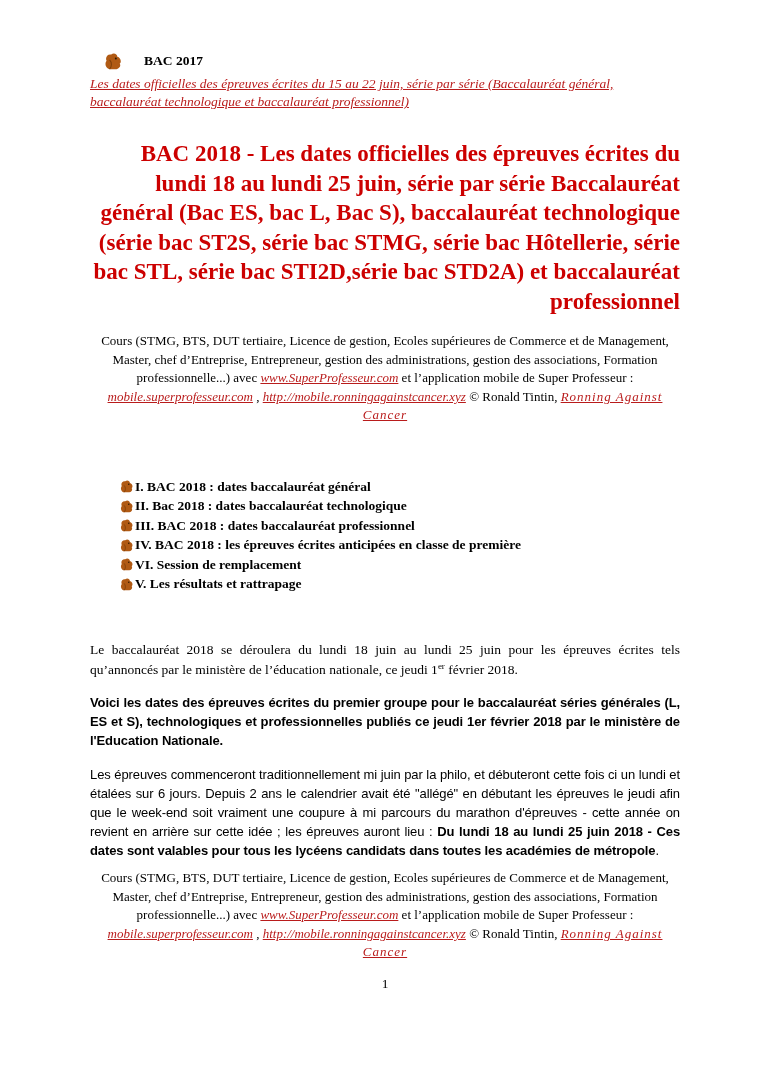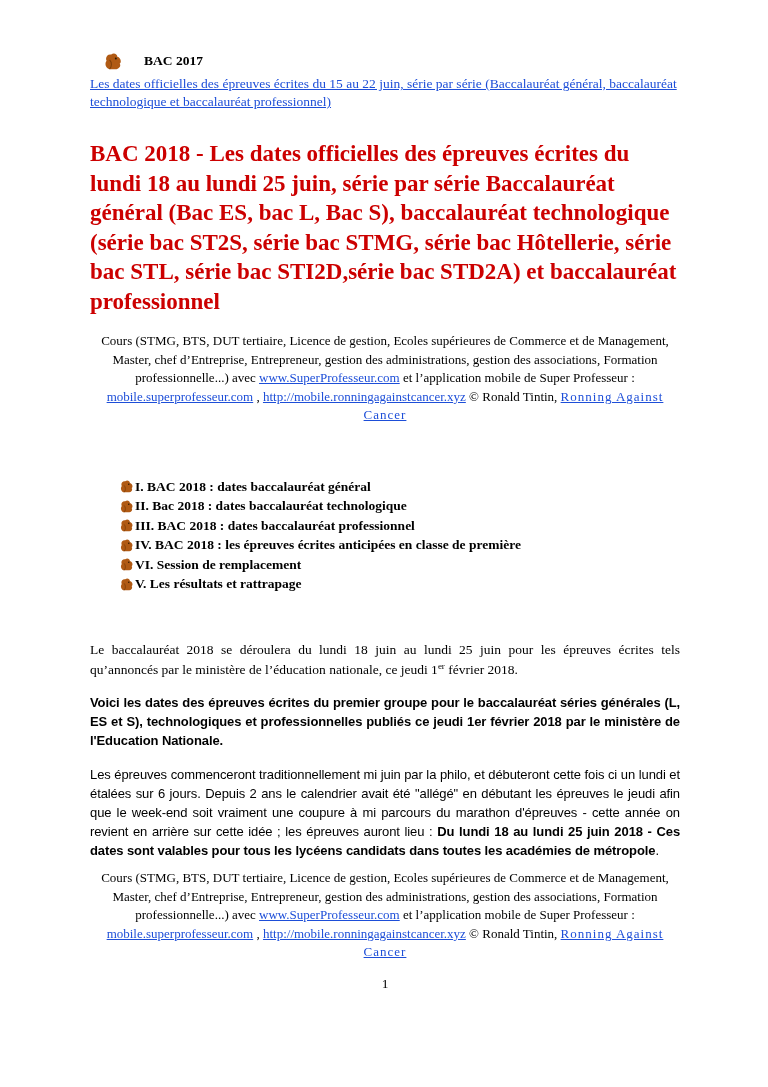--- a/index.html
+++ b/index.html
@@ -10,30 +10,30 @@
     color:#000;
   }
   .page { padding:50px 88px 0 90px; }
 
   
   .header-row { display:flex; align-items:center; gap:21px; margin-left:14px; height:22px; }
   .brand { font-weight:bold; font-size:13.5px; }
   .squirrel { display:inline-flex; align-items:flex-end; flex:0 0 auto; }
 
   a.lnk, a.top-link {
-    color:#1d4ed8; text-decoration:underline; cursor:pointer;
+    color:#b91c1c; text-decoration:underline; cursor:pointer;font-style:italic;
   }
   .top-link { display:block; font-size:13.5px; line-height:1.35; margin-top:3px; }
 
   
   .title {
     margin-top:28px;
     color:#cc0000;
     font-size:23px; font-weight:bold;
-    text-align:left; line-height:1.28;
+    text-align:right; line-height:1.28;
   }
 
   
   .promo {
     margin-top:16px;
     font-size:13px; line-height:1.43;
     text-align:center;
   }
   .promo.bottom { margin-top:8px; }
   .spaced { letter-spacing:1px; }

